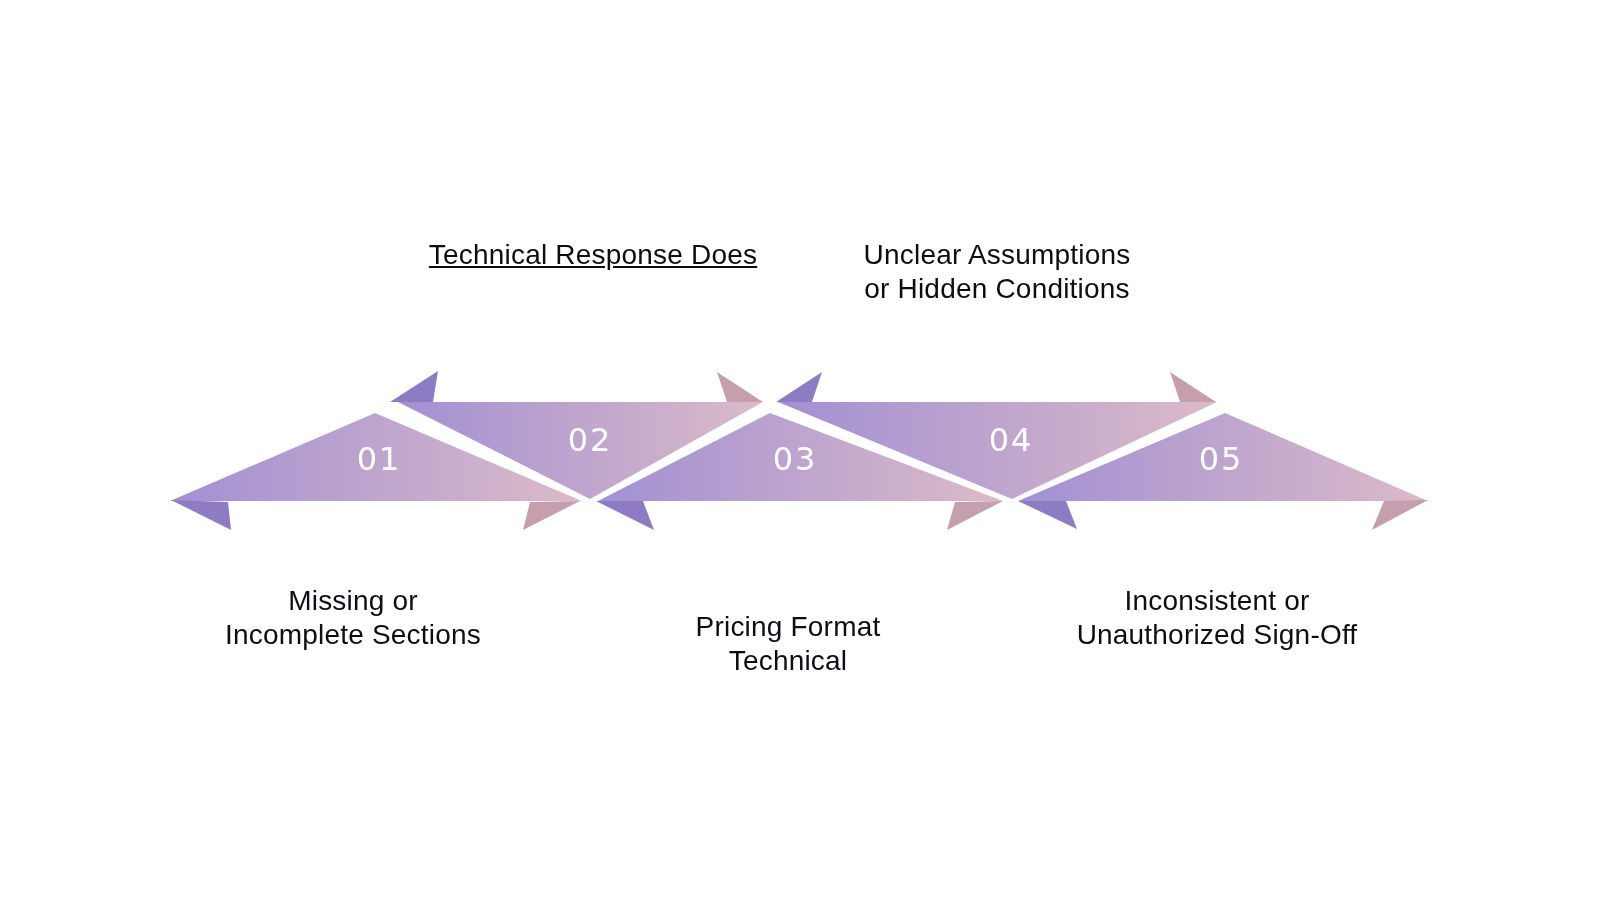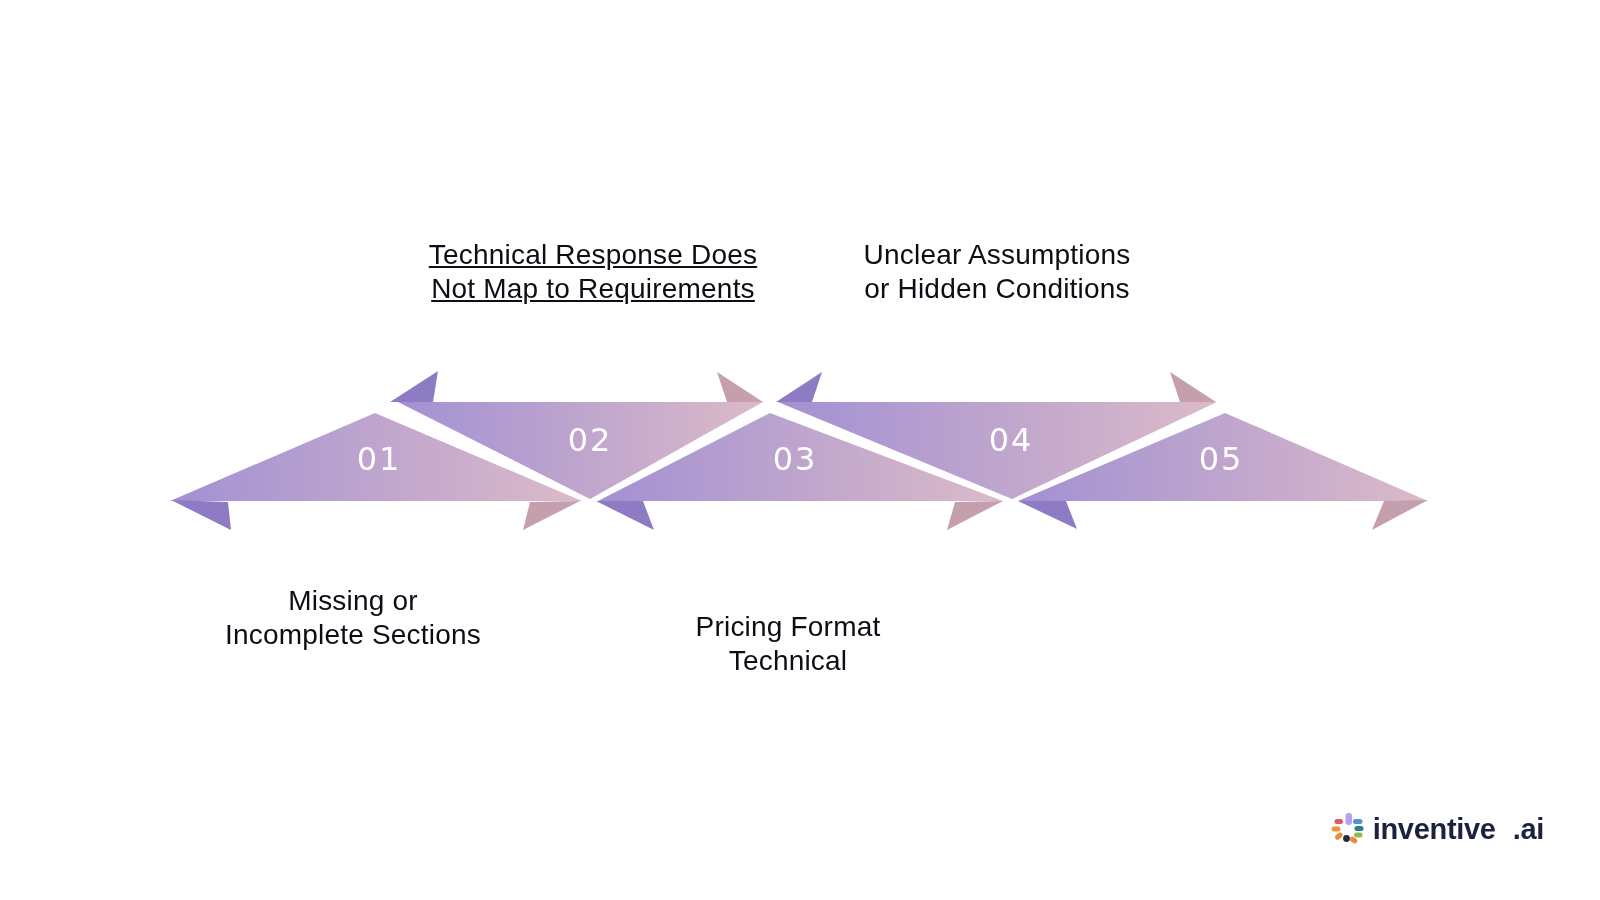--- a/index.html
+++ b/index.html
@@ -103,47 +103,33 @@
 
     <text class="seg-number" x="379" y="470" text-anchor="middle" fill="#ffffff">01</text>
     <text class="seg-number" x="590" y="451" text-anchor="middle" fill="#ffffff">02</text>
     <text class="seg-number" x="795" y="470" text-anchor="middle" fill="#ffffff">03</text>
     <text class="seg-number" x="1011" y="451" text-anchor="middle" fill="#ffffff">04</text>
     <text class="seg-number" x="1221" y="470" text-anchor="middle" fill="#ffffff">05</text>
   </svg>
 
   <div class="caption cap-02">
     <span>Technical Response Does</span><br>
-    <span>Not Map to Requirements</span>
   </div>
   <div class="caption cap-01">
     <span>Missing or</span><br>
     <span>Incomplete Sections</span>
   </div>
 
   <div class="caption cap-04">
     <span>Unclear Assumptions</span><br>
     <span>or Hidden Conditions</span>
   </div>
   <div class="caption cap-03">
     <span>Pricing Format</span><br>
     <span>Technical</span>
   </div>
+  <div class="caption cap-05">
+    <span>Inconsistent or</span><br>
+    <span>Unauthorized Sign-Off</span>
+  </div>
 
-  <div class="logo">
-    <svg width="34" height="36" viewBox="0 0 34 36">
-      <g>
-        <rect x="14.5" y="2" width="6.5" height="12" rx="3" fill="#b7a2ef"></rect>
-        <rect x="3.5" y="8" width="8.5" height="5" rx="2.5" fill="#e15a5b"></rect>
-        <rect x="22" y="8" width="9.5" height="5" rx="2.5" fill="#4f92dc"></rect>
-        <rect x="0.5" y="15.5" width="9" height="5" rx="2.5" fill="#f0913e"></rect>
-        <rect x="23.5" y="15" width="9" height="5" rx="2.5" fill="#2b7e86"></rect>
-        <rect x="23" y="21.5" width="8.5" height="5" rx="2.5" fill="#8eb94d"></rect>
-        <rect x="3.5" y="22.5" width="8.5" height="5" rx="2.5" fill="#ee8b39" transform="rotate(-38 8 25)"></rect>
-        <rect x="18.5" y="26.5" width="8" height="5" rx="2.5" fill="#ee8b39" transform="rotate(35 22.5 29)"></rect>
-        <circle cx="15.5" cy="27.5" r="3.4" fill="#212b47"></circle>
-      </g>
-    </svg>
-    <span class="logo-text">inventive</span>
-    <span class="logo-text logo-suffix">.ai</span>
-  </div>
 
 </div>
 
 </body></html>

